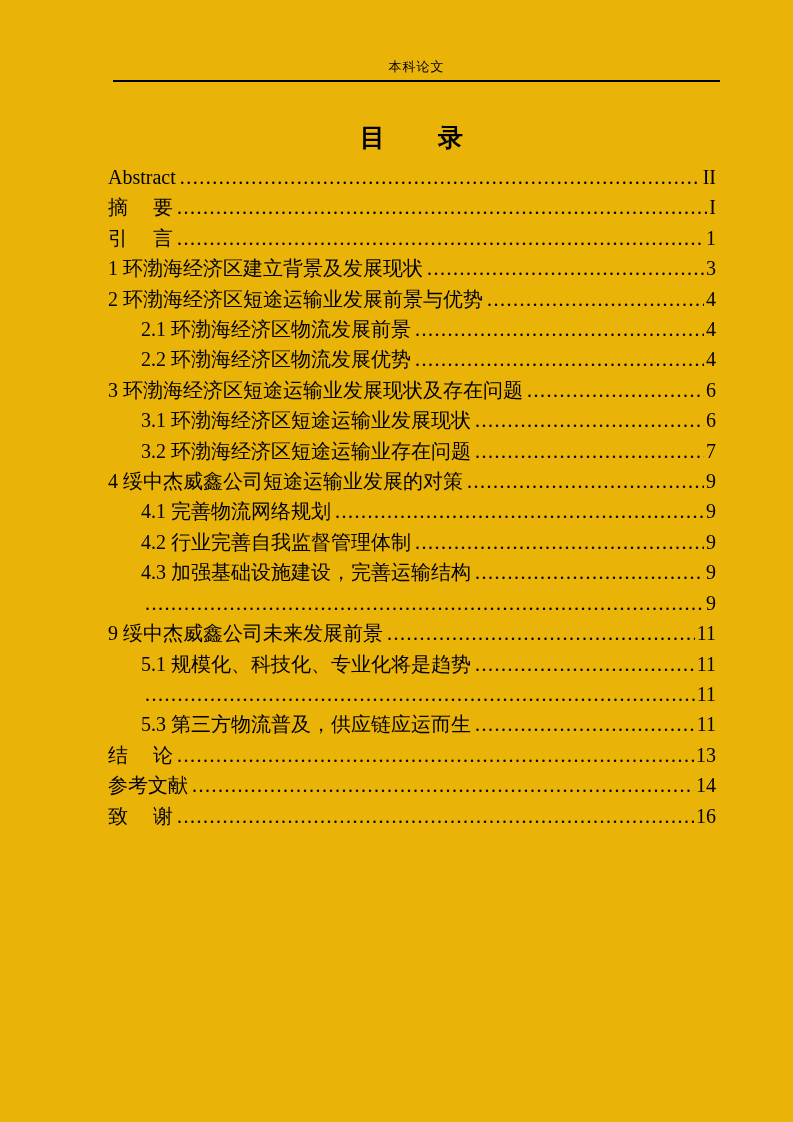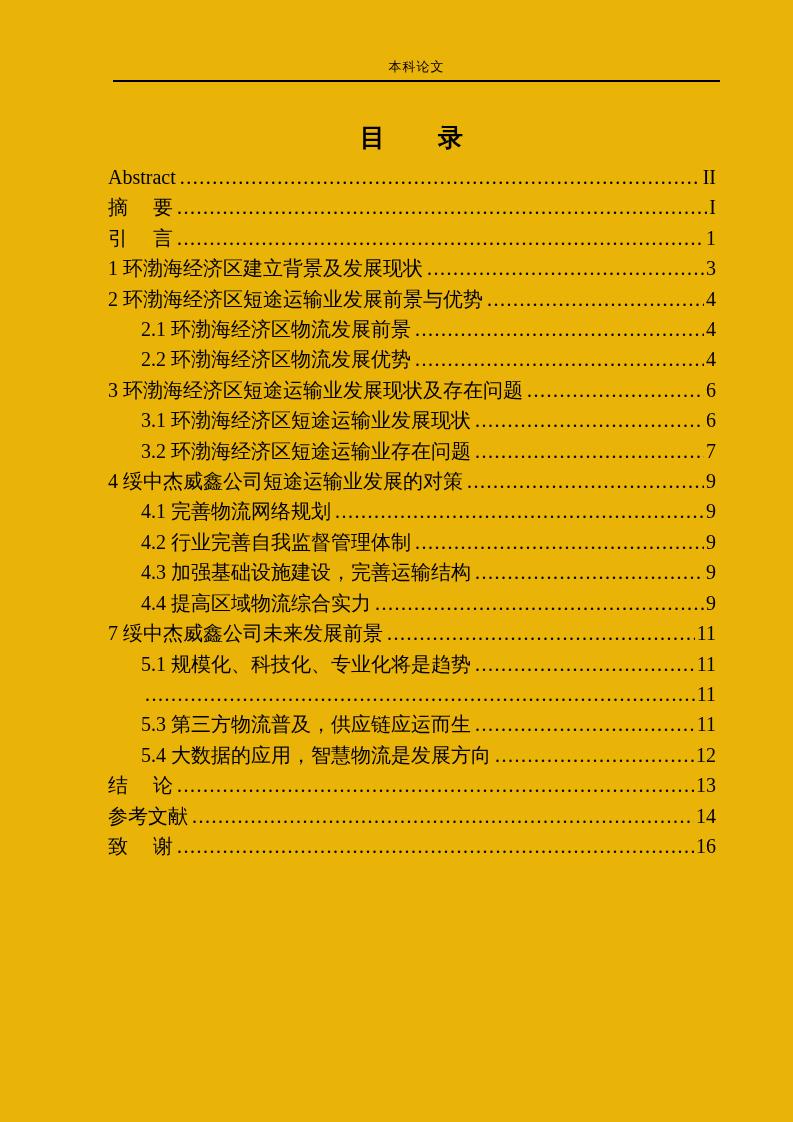--- a/index.html
+++ b/index.html
@@ -170,27 +170,26 @@
     <span class="toc-page">9</span>
   </div>
 
   <div class="toc-row sub">
     <span class="toc-label">4.3 加强基础设施建设，完善运输结构</span>
     <span class="toc-leader"></span>
     <span class="toc-page">9</span>
   </div>
 
   <div class="toc-row sub">
-    <span class="toc-label">4.4 提高区域物流综合实力</span>
-    <span class="toc-leader"></span>
-    <span class="toc-page">9</span>
-  </div>
-
-  <div class="toc-row">
-    <span class="toc-label">7 绥中杰威鑫公司未来发展前景</span>
+    <span class="toc-leader"></span>
+    <span class="toc-page">9</span>
+  </div>
+
+  <div class="toc-row">
+    <span class="toc-label">9 绥中杰威鑫公司未来发展前景</span>
     <span class="toc-leader"></span>
     <span class="toc-page">11</span>
   </div>
 
   <div class="toc-row sub">
     <span class="toc-label">5.1 规模化、科技化、专业化将是趋势</span>
     <span class="toc-leader"></span>
     <span class="toc-page">11</span>
   </div>
 
@@ -198,25 +197,20 @@
     <span class="toc-leader"></span>
     <span class="toc-page">11</span>
   </div>
 
   <div class="toc-row sub">
     <span class="toc-label">5.3 第三方物流普及，供应链应运而生</span>
     <span class="toc-leader"></span>
     <span class="toc-page">11</span>
   </div>
 
-  <div class="toc-row sub">
-    <span class="toc-label">5.4 大数据的应用，智慧物流是发展方向</span>
-    <span class="toc-leader"></span>
-    <span class="toc-page">12</span>
-  </div>
 
   <div class="toc-row">
     <span class="toc-label">结　 论</span>
     <span class="toc-leader"></span>
     <span class="toc-page">13</span>
   </div>
 
   <div class="toc-row">
     <span class="toc-label">参考文献</span>
     <span class="toc-leader"></span>

